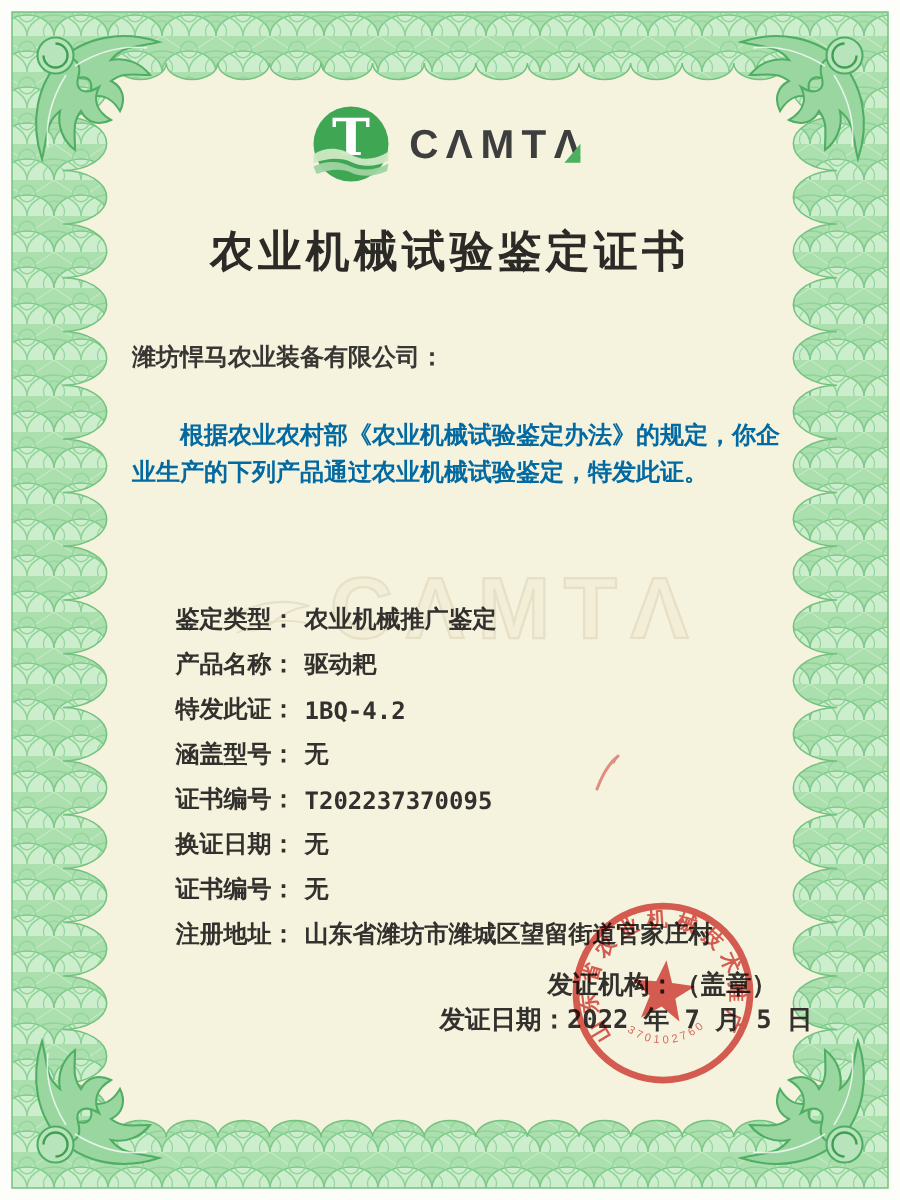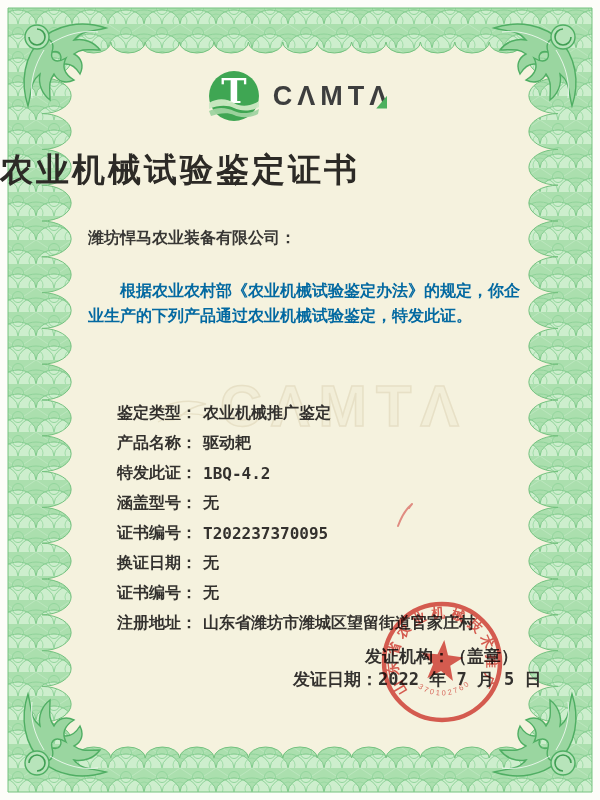--- a/index.html
+++ b/index.html
@@ -24,23 +24,23 @@
 
   
   .brand{position:absolute;top:70px;left:0;right:0;display:flex;justify-content:center;align-items:center;gap:13px;z-index:3;}
   .wordmark{position:relative;font-size:27px;font-weight:bold;letter-spacing:5px;color:#3d3e3e;line-height:1;}
   .wordmark .tri{
     position:absolute;right:5px;bottom:1px;width:11px;height:13px;background:#4db05e;
     -webkit-clip-path:polygon(100% 0,0 100%,100% 100%);clip-path:polygon(100% 0,0 100%,100% 100%);
   }
 
   .title{
-    position:absolute;top:148px;left:0;right:0;text-align:left;z-index:3;
+    position:absolute;top:148px;left:0;right:0;text-align:center;z-index:3;
     font-family:"Liberation Serif","DejaVu Serif",serif;
-    font-size:33px;font-weight:bold;letter-spacing:3px;color:#2c2a26;
+    font-size:29px;font-weight:bold;letter-spacing:3px;color:#2c2a26;
   }
 
   .recipient{position:absolute;left:88px;top:228px;font-size:16px;font-weight:bold;color:#383734;z-index:3;}
 
   .body-par{
     position:absolute;left:88px;top:278px;width:438px;z-index:3;
     font-size:16px;font-weight:600;line-height:25px;text-indent:2em;color:#0369a1;
   }
 
   .fields{position:absolute;left:117px;top:358px;z-index:3;margin-top:40px;}

